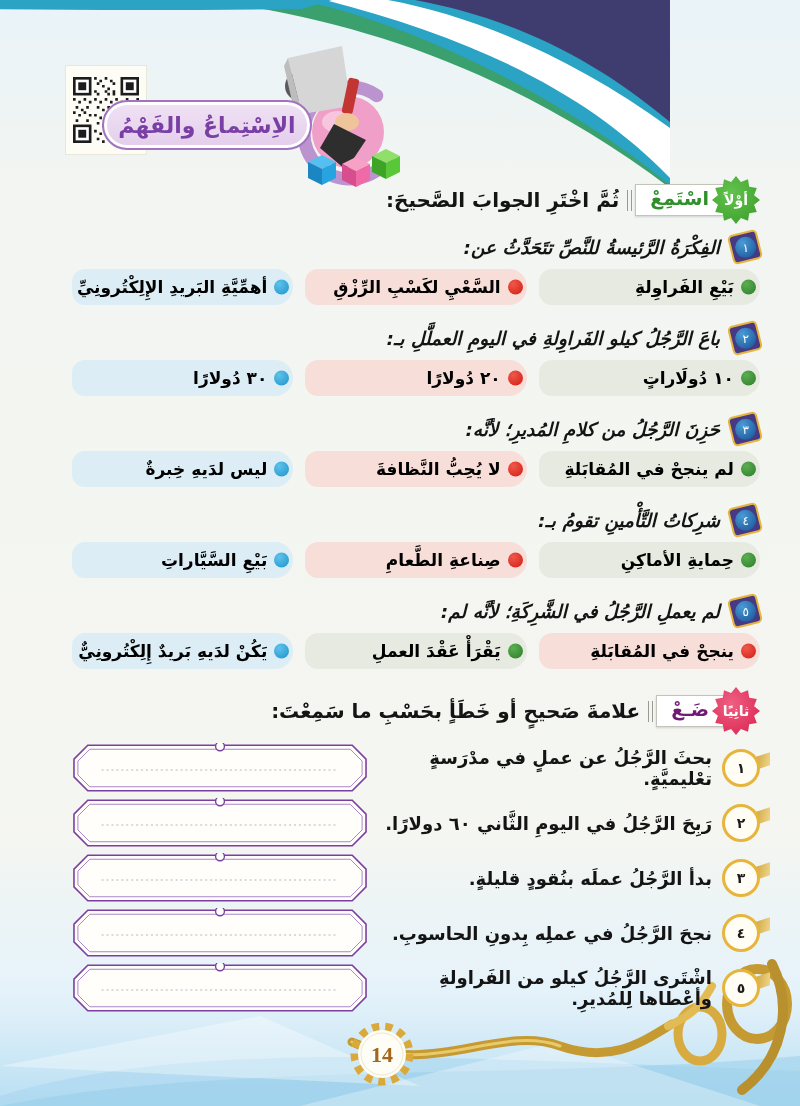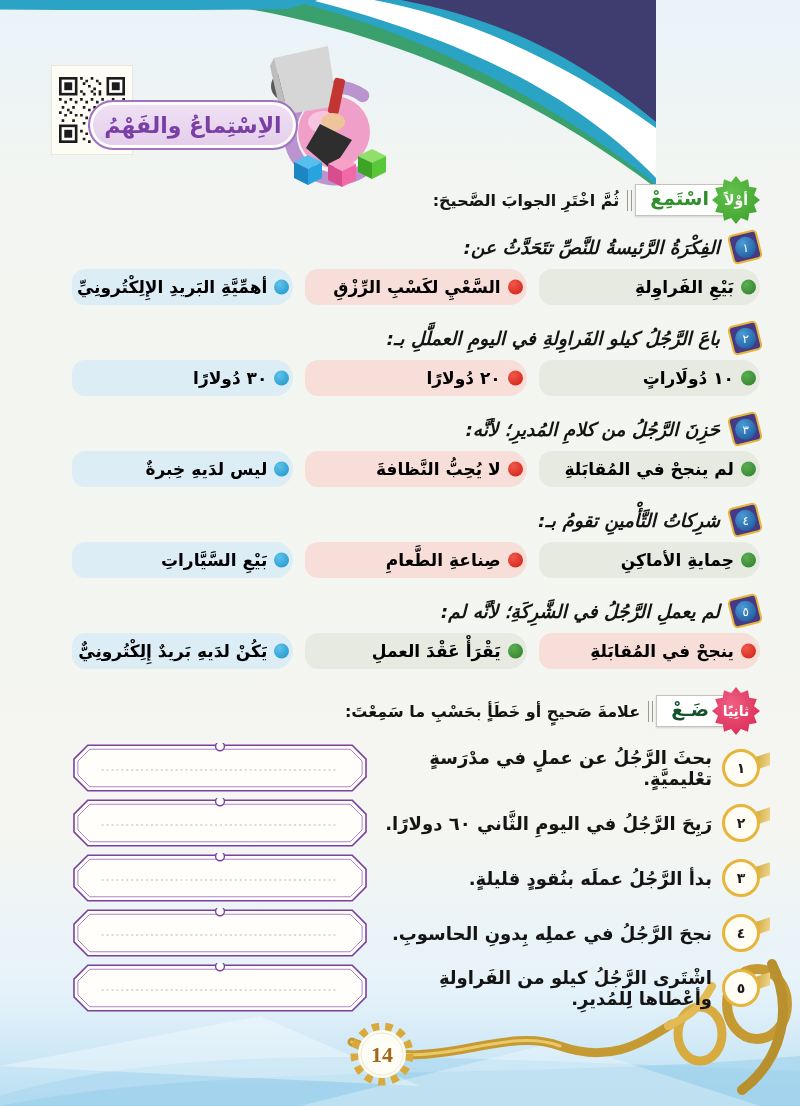--- a/index.html
+++ b/index.html
@@ -3,21 +3,21 @@
 <meta charset="utf-8">
 <style>
   html,body{margin:0;padding:0;}
   .page{
     position:relative;width:800px;height:1106px;overflow:hidden;
     font-family:"DejaVu Sans","Liberation Sans",sans-serif;
     background:linear-gradient(180deg,#e9f3f9 0%,#f2f5f1 16%,#f5f6f1 75%,#e4f2fa 90%,#cfe9f5 100%);
     direction:rtl;
   }
   
-  .top-banner{position:absolute;top:0;left:0;width:656px;height:195px;z-index:1;text-align:right;}
+  .top-banner{position:absolute;top:0;left:14px;width:656px;height:195px;z-index:1;text-align:right;}
   .top-banner svg{display:block;}
   .qr{position:absolute;top:66px;left:52px;width:80px;height:88px;background:#fdfdf6;
       display:flex;align-items:center;justify-content:center;box-shadow:0 0 0 1px #e7e7da;}
   .title-row{position:absolute;top:100px;right:358px;z-index:3;}
   .title-pill{
     width:206px;height:46px;border-radius:26px;
     background:linear-gradient(180deg,#f0e2f4,#e3cdeb);
     border:2px solid #a273c0;box-shadow:inset 0 0 0 3px #fff;
     display:flex;align-items:center;justify-content:center;
     color:#7a3fa5;font-weight:bold;font-size:22px;
@@ -31,22 +31,22 @@
     clip-path:polygon(100% 50%,87.7% 60.1%,93.3% 75%,77.6% 77.6%,75% 93.3%,60.1% 87.7%,50% 100%,39.9% 87.7%,25% 93.3%,22.4% 77.6%,6.7% 75%,12.3% 60.1%,0% 50%,12.3% 39.9%,6.7% 25%,22.4% 22.4%,25% 6.7%,39.9% 12.3%,50% 0%,60.1% 12.3%,75% 6.7%,77.6% 22.4%,93.3% 25%,87.7% 39.9%);}
   .star-green{background:radial-gradient(circle at 40% 35%,#64c24e,#379b27);}
   .star-red{background:radial-gradient(circle at 40% 35%,#ef5f82,#d81f4c);}
   .action-box{background:#fff;border:1px solid #c4c4bb;padding:2px 14px 6px;font-weight:bold;
     font-size:19px;position:relative;box-shadow:0 1px 2px rgba(0,0,0,.15);flex:none;}
   .action-box::before,.action-box::after{content:"";position:absolute;top:15%;height:70%;width:3px;
     border-right:1px solid #9a9a90;border-left:1px solid #9a9a90;}
   .action-box::before{right:-9px;}
   .action-box::after{left:-9px;}
   .action-green{color:#2f8f2a;}
-  .action-red{color:#14532d;}
-  .sec-instruction{font-size:16px;font-weight:bold;color:#141414;margin-right:16px;}
+  .action-red{color:#701a75;}
+  .sec-instruction{font-size:20px;font-weight:bold;color:#141414;margin-right:16px;}
   
   .question{margin-bottom:18px;}
   .q-line{display:flex;align-items:center;margin-bottom:7px;}
   .q-badge{width:30px;height:30px;position:relative;flex:none;margin-left:10px;}
   .q-badge .gem{position:absolute;inset:0;background:#463a85;border:2px solid #e7b53c;
     border-radius:5px;transform:rotate(-14deg);display:flex;align-items:center;justify-content:center;}
   .q-badge .gem-circle{width:21px;height:21px;border-radius:50%;
     background:radial-gradient(circle at 35% 30%,#4a9bd6,#174f92);
     color:#fff;font-size:12px;display:flex;align-items:center;justify-content:center;transform:rotate(14deg);}
   .q-text{font-size:18.5px;font-weight:bold;color:#141414;font-style:italic;}

